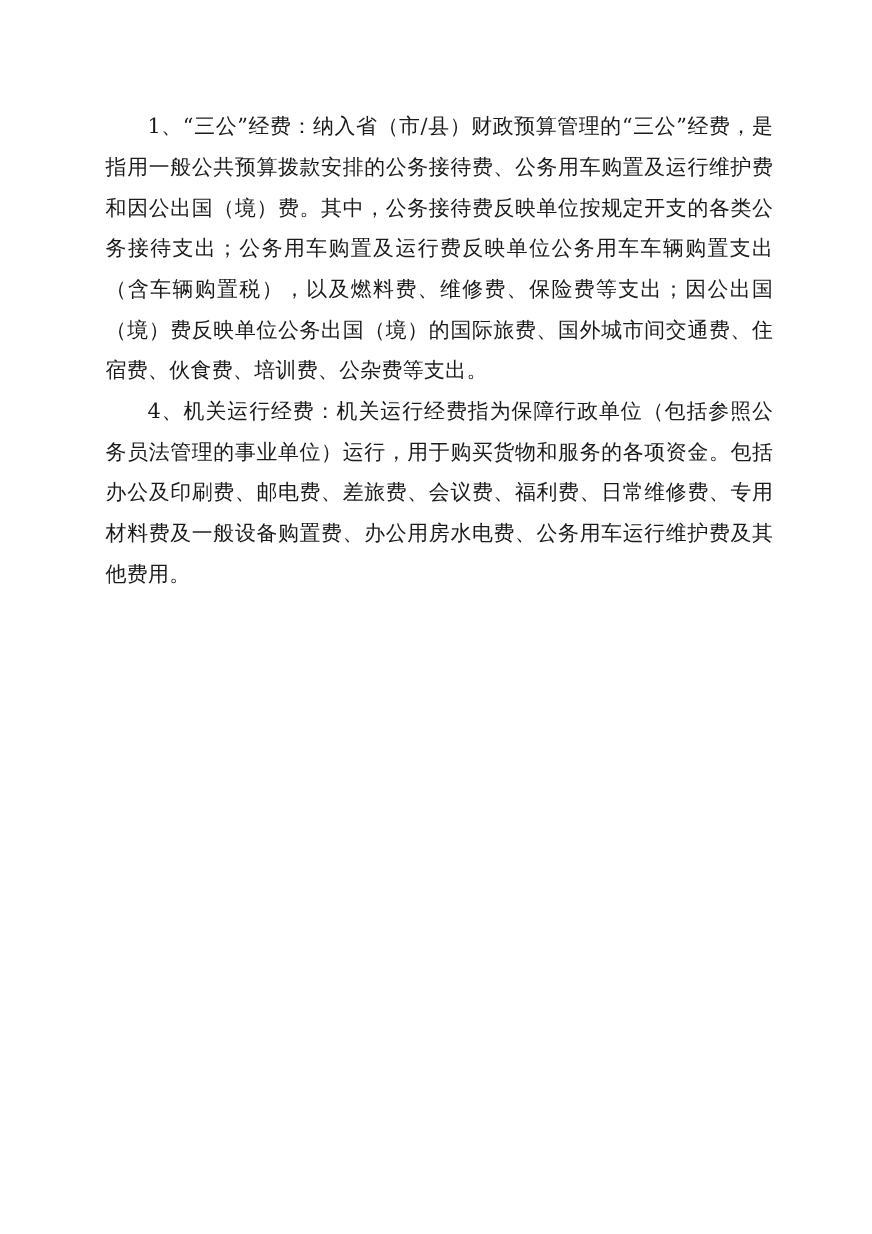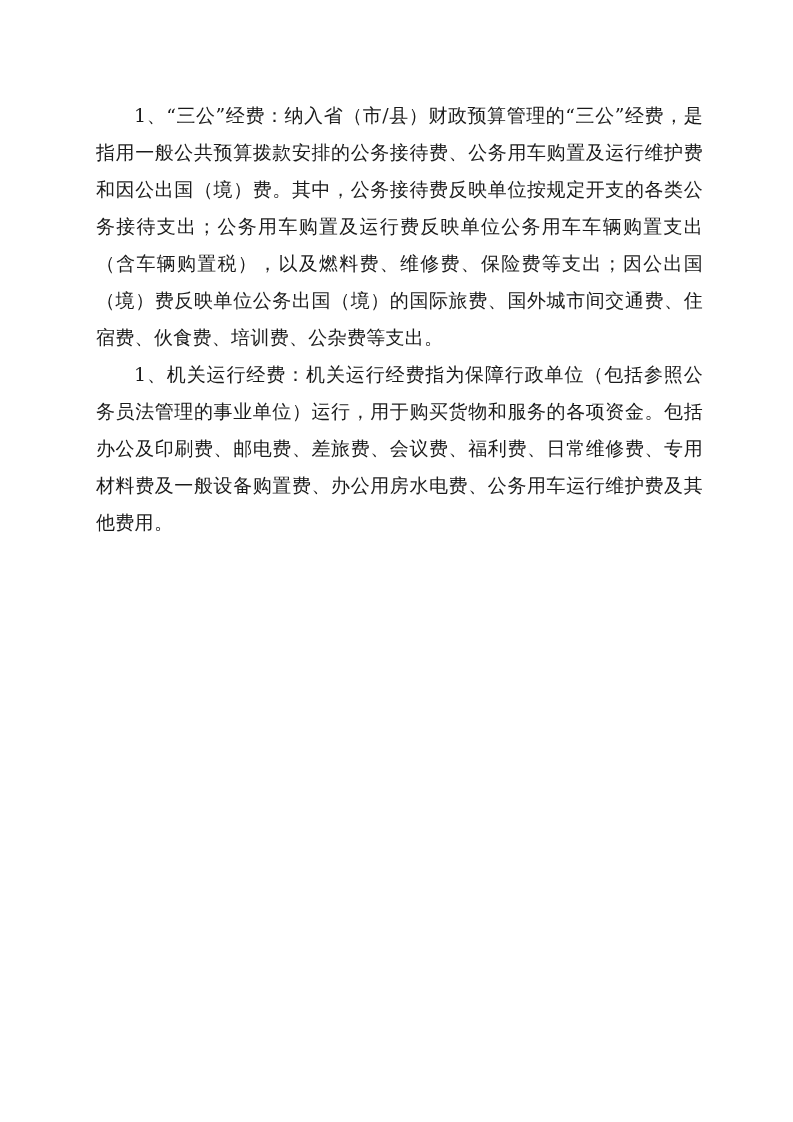--- a/index.html
+++ b/index.html
@@ -31,15 +31,15 @@
     word-break: break-all;
     color: #1a1a1a;
   }
 </style>
 </head>
 <body>
 
 <div class="page">
   <div class="content">
     <p>1、“三公”经费：纳入省（市/县）财政预算管理的“三公”经费，是指用一般公共预算拨款安排的公务接待费、公务用车购置及运行维护费和因公出国（境）费。其中，公务接待费反映单位按规定开支的各类公务接待支出；公务用车购置及运行费反映单位公务用车车辆购置支出（含车辆购置税），以及燃料费、维修费、保险费等支出；因公出国（境）费反映单位公务出国（境）的国际旅费、国外城市间交通费、住宿费、伙食费、培训费、公杂费等支出。</p>
-    <p>1、机关运行经费：机关运行经费指为保障行政单位（包括参照公务员法管理的事业单位）运行，用于购买货物和服务的各项资金。包括办公及印刷费、邮电费、差旅费、会议费、福利费、日常维修费、专用材料费及一般设备购置费、办公用房水电费、公务用车运行维护费及其他费用。</p>
+    <p>4、机关运行经费：机关运行经费指为保障行政单位（包括参照公务员法管理的事业单位）运行，用于购买货物和服务的各项资金。包括办公及印刷费、邮电费、差旅费、会议费、福利费、日常维修费、专用材料费及一般设备购置费、办公用房水电费、公务用车运行维护费及其他费用。</p>
   </div>
 </div>
 
 </body></html>

